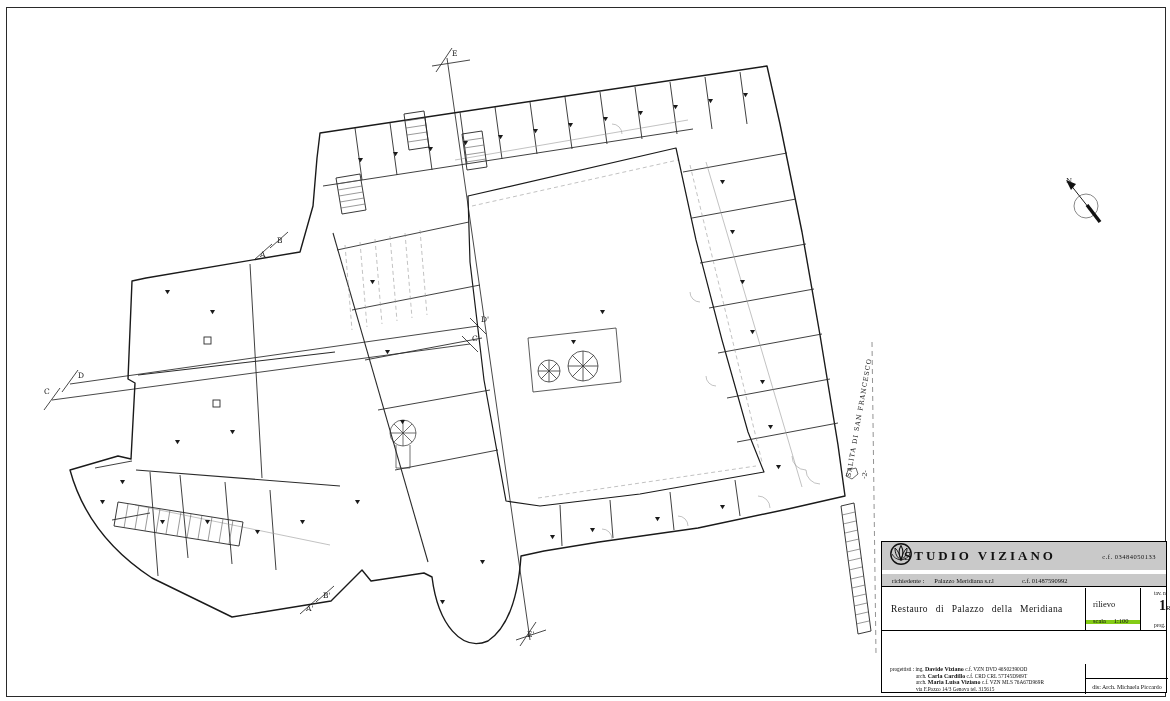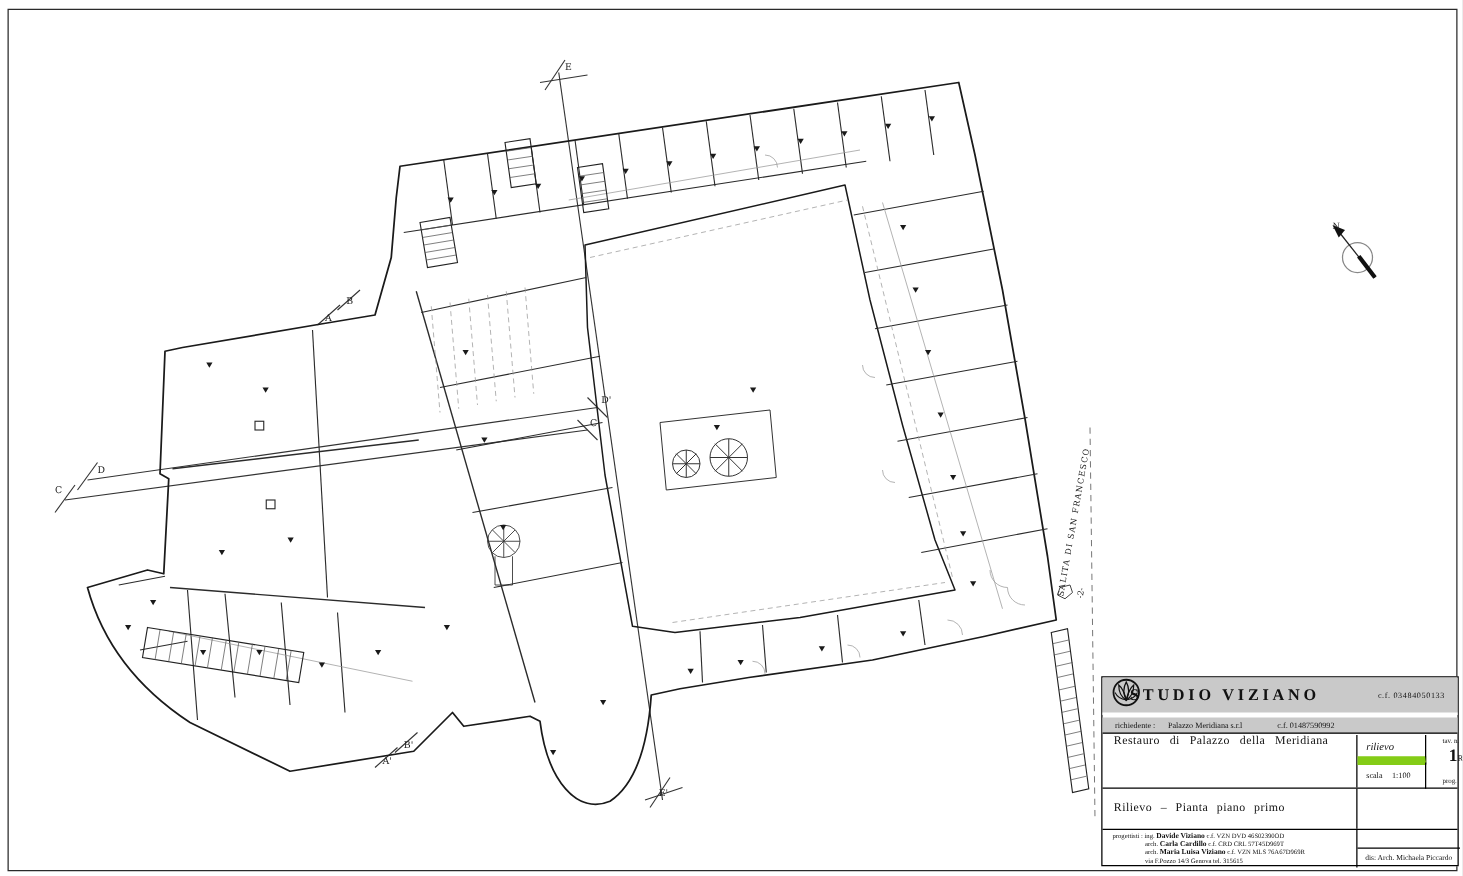--- a/index.html
+++ b/index.html
@@ -17,24 +17,24 @@
            border-bottom:2px solid #fff;display:flex;align-items:center;}
   .tb-logo{margin-left:7px;width:24px;height:24px;flex:0 0 auto;}
   .tb-studio{font-weight:bold;font-size:13px;letter-spacing:3px;margin-left:22px;white-space:nowrap;}
   .tb-cf{position:absolute;right:10px;top:11px;font-size:6.5px;letter-spacing:.5px;}
   .tb-client{position:absolute;left:0;top:32px;width:100%;height:13px;background:#c9c9c9;
              border-bottom:1px solid #000;font-size:6.5px;display:flex;align-items:center;}
   .tb-client span{margin-left:10px;white-space:nowrap;}
   .tb-client .cf2{margin-left:28px;}
   .row-a{position:absolute;left:0;top:46px;width:100%;height:43px;border-bottom:1px solid #000;}
   .cell-title{position:absolute;left:0;top:0;width:204px;height:100%;border-right:1px solid #000;
-              display:flex;align-items:flex-start;}
+              display:flex;align-items:center;}
   .cell-title div{padding-left:9px;font-size:9.5px;word-spacing:5px;letter-spacing:.4px;}
-  .cell-type{position:absolute;left:204px;top:0;width:55px;height:24px;border-right:1px solid #000;
-             border-bottom:7px solid #84cc16;font-size:8.5px;display:flex;align-items:center;padding-left:7px;font-style:italic;}
+  .cell-type{position:absolute;left:204px;top:0;width:55px;height:36px;border-right:1px solid #000;
+             border-bottom:4px solid #84cc16;font-size:8.5px;display:flex;align-items:center;padding-left:7px;}
   .cell-scale{position:absolute;left:204px;top:22px;width:55px;height:21px;border-right:1px solid #000;
               font-size:6.5px;display:flex;align-items:center;padding-left:7px;word-spacing:6px;}
   .cell-tav{position:absolute;left:269px;top:0;width:27px;height:100%;font-size:5.5px;}
   .cell-tav .lbl{position:absolute;left:3px;top:2px;}
   .cell-tav .num{position:absolute;left:8px;top:10px;font-size:14px;font-weight:bold;}
   .cell-tav .rev{font-size:7px;font-weight:normal;}
   .cell-tav .prog{position:absolute;left:3px;bottom:2px;}
   .row-b{position:absolute;left:0;top:89px;width:100%;height:33px;border-bottom:1px solid #000;}
   .cell-dtitle{position:absolute;left:0;top:0;width:204px;height:100%;border-right:1px solid #000;
                display:flex;align-items:center;}
@@ -345,25 +345,20 @@
         <span>scala</span>&nbsp;
         <span>1:100</span>
       </div>
       <div class="cell-tav">
         <span class="lbl">tav. n.</span>
         <span class="num"><span>1</span><span class="rev">R</span></span>
         <span class="prog">prog.</span>
       </div>
     </div>
 
-    <div class="row-b">
-      <div class="cell-dtitle">
-        <div>Rilievo – Pianta piano primo</div>
-      </div>
-    </div>
 
     <div class="row-c">
       <div class="cell-team">
         <div>
           <span>progettisti : ing.</span>
           <b>Davide Viziano</b>
           <span>c.f. VZN DVD 46S02390OD</span>
         </div>
         <div class="ind">
           <span>arch.</span>

